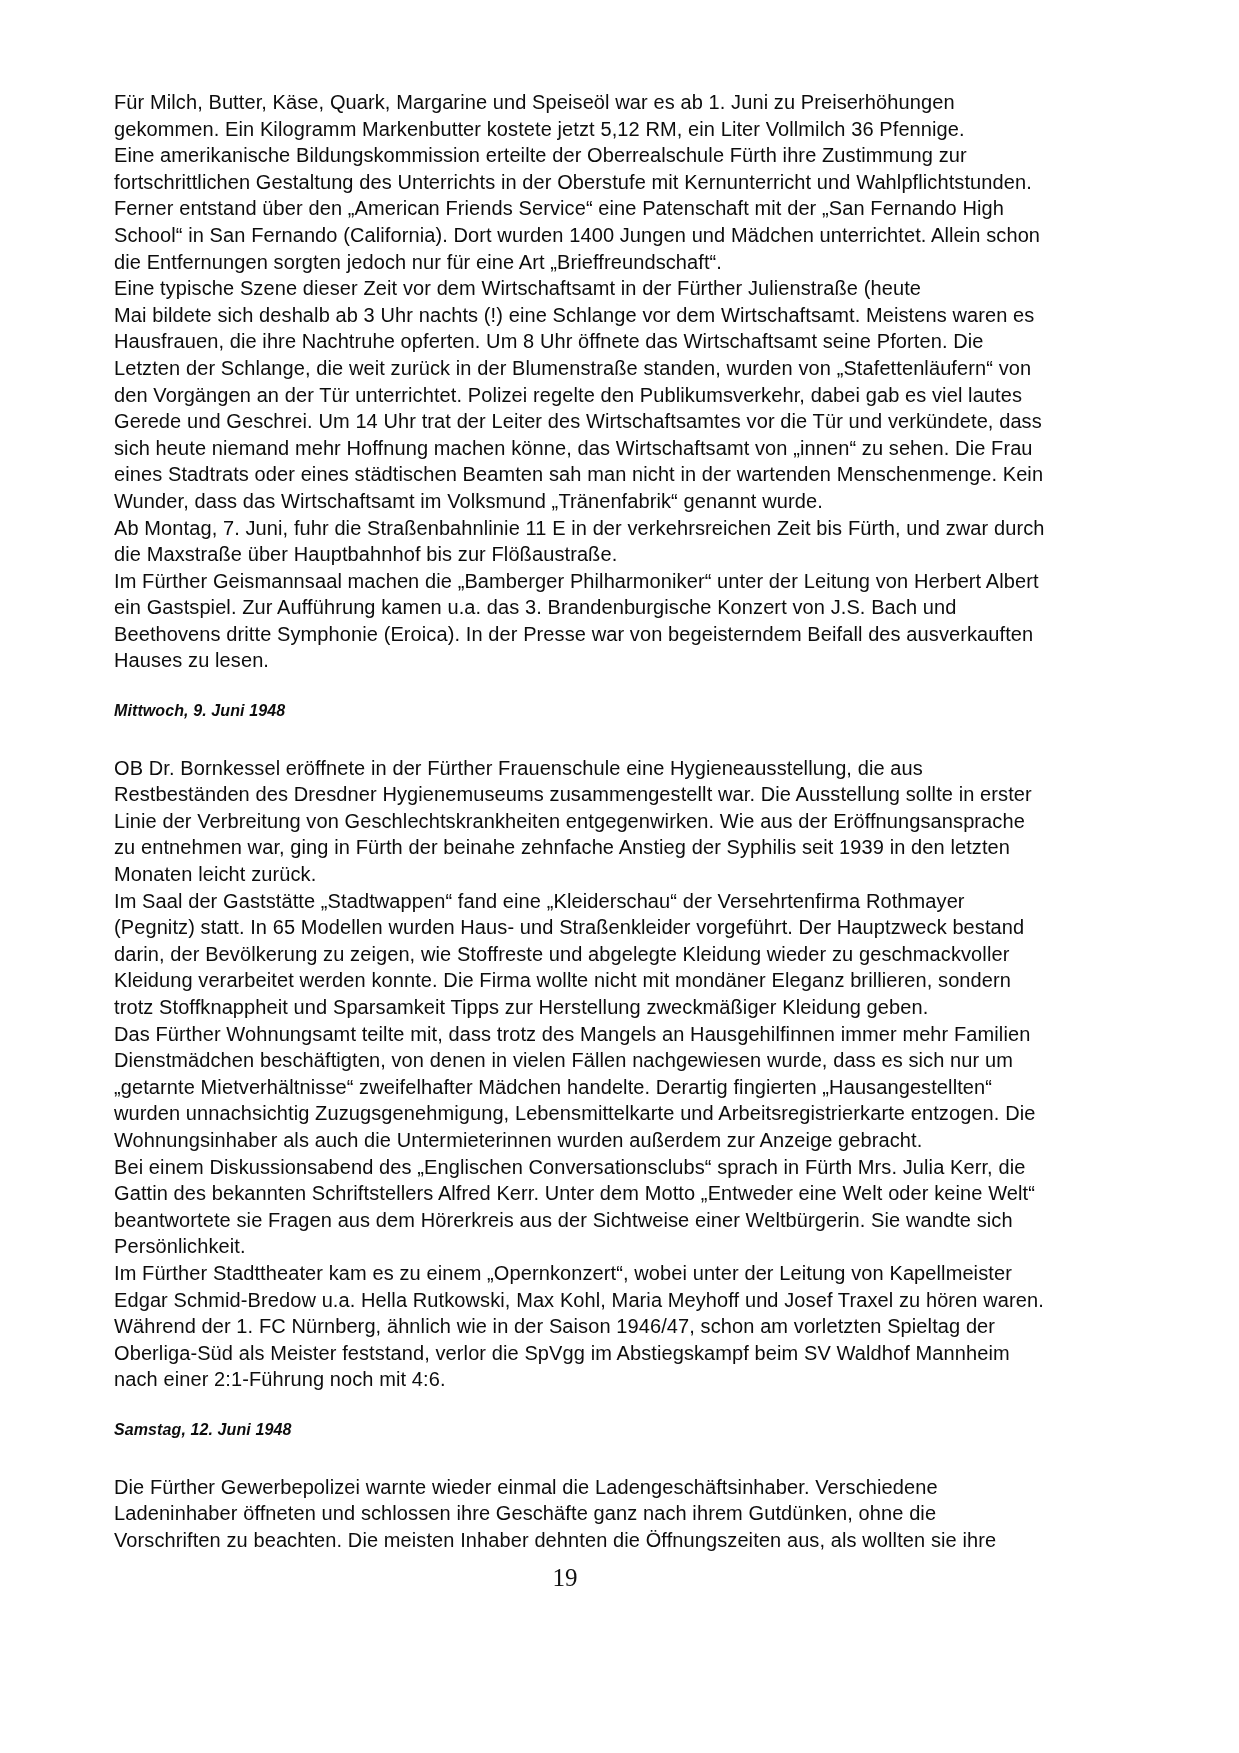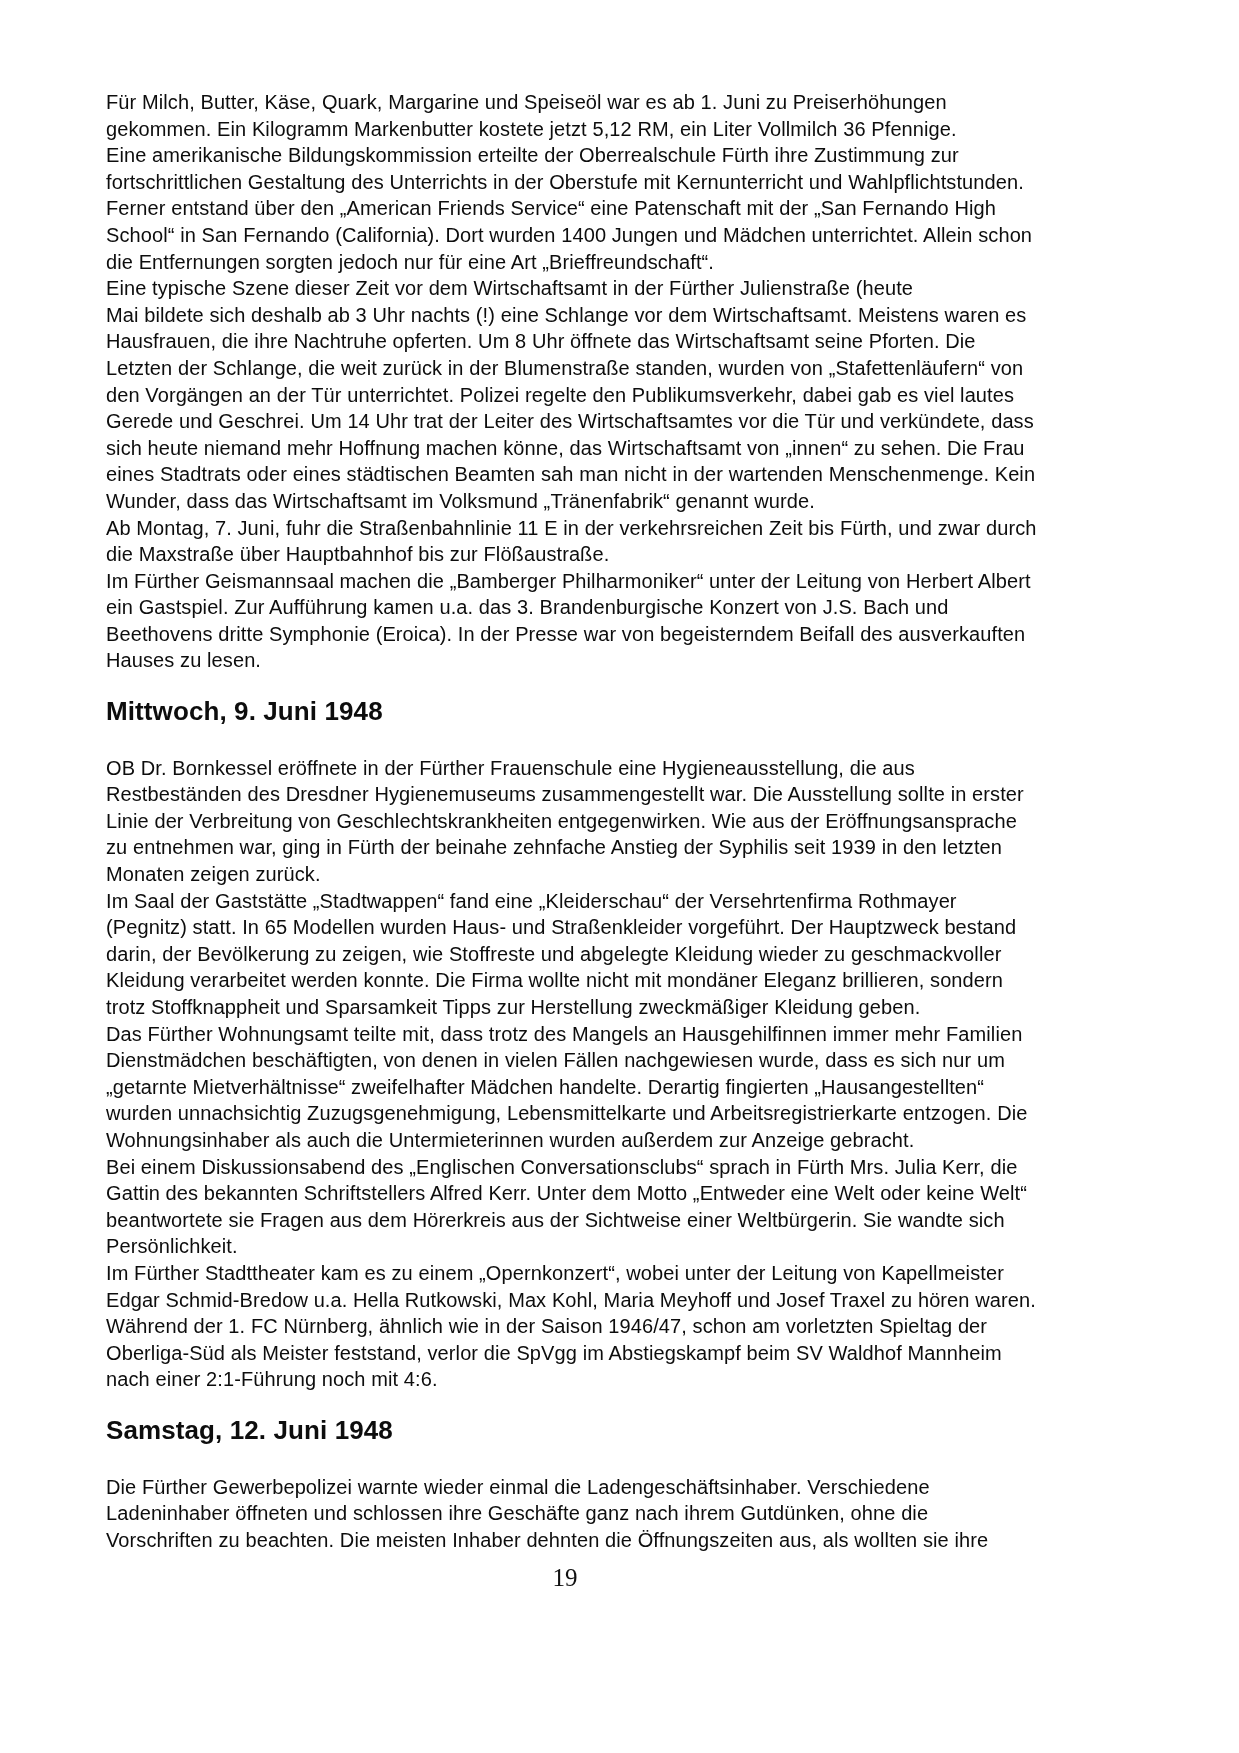--- a/index.html
+++ b/index.html
@@ -15,41 +15,43 @@
     color: #0d0d0d;
     -webkit-font-smoothing: antialiased;
   }
   .page {
     position: relative;
     width: 1239px;
     height: 1753px;
     background: #ffffff;
   }
   .doc-body {
-    padding: 89px 0 0 106px;
+    padding: 89px 0 0 82px;
     width: 1110px;
+    margin-left: 32px;
   }
   .paragraph {
     margin: 0;
     padding: 0;
   }
   .line {
     font-size: 20px;
     line-height: 26.6px;
     white-space: nowrap;
     letter-spacing: 0.1px;
   }
   .heading {
-    font-size: 26px;
+    font-size: 16px;
     line-height: 26.6px;
     font-weight: bold;
     margin-top: 24px;
     margin-bottom: 30px;
     white-space: nowrap;
     letter-spacing: 0.1px;
+    font-style: italic;
   }
   .footer {
     margin-top: 8px;
     width: 1130px;
     text-align: center;
   }
   .page-number {
     display: inline-block;
     font-family: "Liberation Serif", "DejaVu Serif", serif;
     font-size: 25px;
@@ -85,21 +87,21 @@
         <div class="line">ein Gastspiel. Zur Aufführung kamen u.a. das 3. Brandenburgische Konzert von J.S. Bach und</div>
         <div class="line">Beethovens dritte Symphonie (Eroica). In der Presse war von begeisterndem Beifall des ausverkauften</div>
         <div class="line">Hauses zu lesen.</div>
       </div>
       <div class="heading">Mittwoch, 9. Juni 1948</div>
       <div class="paragraph">
         <div class="line">OB Dr. Bornkessel eröffnete in der Fürther Frauenschule eine Hygieneausstellung, die aus</div>
         <div class="line">Restbeständen des Dresdner Hygienemuseums zusammengestellt war. Die Ausstellung sollte in erster</div>
         <div class="line">Linie der Verbreitung von Geschlechtskrankheiten entgegenwirken. Wie aus der Eröffnungsansprache</div>
         <div class="line">zu entnehmen war, ging in Fürth der beinahe zehnfache Anstieg der Syphilis seit 1939 in den letzten</div>
-        <div class="line">Monaten zeigen zurück.</div>
+        <div class="line">Monaten leicht zurück.</div>
         <div class="line">Im Saal der Gaststätte „Stadtwappen“ fand eine „Kleiderschau“ der Versehrtenfirma Rothmayer</div>
         <div class="line">(Pegnitz) statt. In 65 Modellen wurden Haus- und Straßenkleider vorgeführt. Der Hauptzweck bestand</div>
         <div class="line">darin, der Bevölkerung zu zeigen, wie Stoffreste und abgelegte Kleidung wieder zu geschmackvoller</div>
         <div class="line">Kleidung verarbeitet werden konnte. Die Firma wollte nicht mit mondäner Eleganz brillieren, sondern</div>
         <div class="line">trotz Stoffknappheit und Sparsamkeit Tipps zur Herstellung zweckmäßiger Kleidung geben.</div>
         <div class="line">Das Fürther Wohnungsamt teilte mit, dass trotz des Mangels an Hausgehilfinnen immer mehr Familien</div>
         <div class="line">Dienstmädchen beschäftigten, von denen in vielen Fällen nachgewiesen wurde, dass es sich nur um</div>
         <div class="line">„getarnte Mietverhältnisse“ zweifelhafter Mädchen handelte. Derartig fingierten „Hausangestellten“</div>
         <div class="line">wurden unnachsichtig Zuzugsgenehmigung, Lebensmittelkarte und Arbeitsregistrierkarte entzogen. Die</div>
         <div class="line">Wohnungsinhaber als auch die Untermieterinnen wurden außerdem zur Anzeige gebracht.</div>

